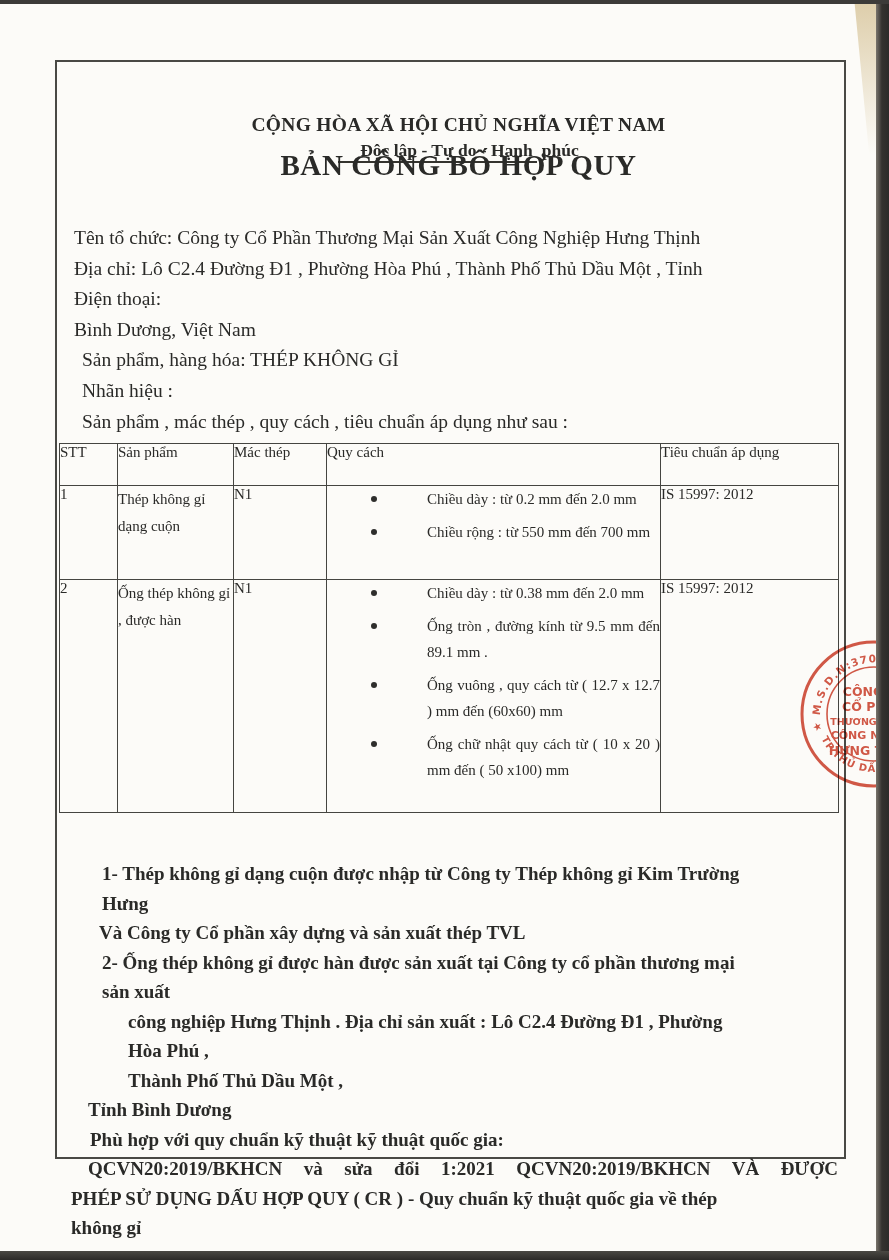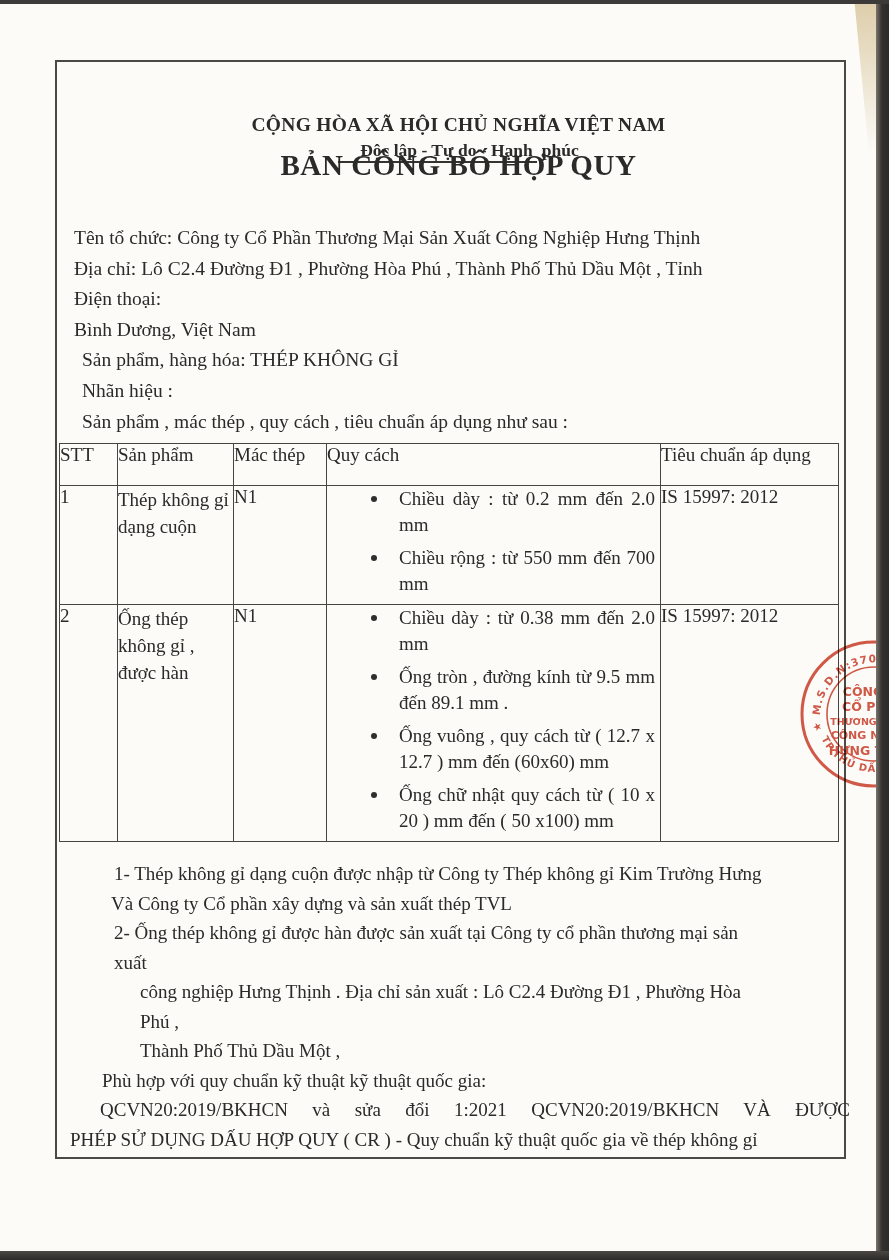--- a/index.html
+++ b/index.html
@@ -33,46 +33,46 @@
   .title{position:absolute;top:87px;left:0;width:100%;box-sizing:border-box;padding-left:16px;
     text-align:center;font-weight:bold;font-size:29px;letter-spacing:.6px;}
   .docnum{position:absolute;top:127px;left:0;width:100%;box-sizing:border-box;padding-left:12px;
     text-align:center;font-size:19px;}
 
   .info{position:absolute;top:161px;left:17px;right:18px;font-size:19.5px;line-height:30.6px;}
   .info .indent{padding-left:8px;}
   .product-name{font-weight:normal;}
 
   table.spec{position:absolute;left:2px;top:381px;width:779px;border-collapse:collapse;
-    table-layout:fixed;font-size:19px;}
+    table-layout:fixed;font-size:15px;}
   table.spec th,table.spec td{border:1.5px solid #454541;vertical-align:top;
     font-weight:normal;text-align:left;padding:0;box-sizing:border-box;}
   tr.head{height:42px;}
   tr.r1{height:94px;}
   tr.r2{height:233px;}
   th.h-stt{text-align:center;padding-top:8px;}
   th.h-sp,th.h-mt,th.h-qc{padding:8px 0 0 13px;}
   th.h-tc{padding:8px 0 0 12px;}
   td.c-stt{text-align:center;padding-top:10px;}
   td.c-sp{padding:10px 12px 0 13px;text-align:justify;line-height:27px;}
   td.c-mt{text-align:center;padding-top:10px;}
   td.c-qc{padding-top:10px;}
   td.c-tc{padding:10px 6px 0 12px;}
-  .bullet{display:flex;margin:0 0 7px 44px;}
+  .bullet{display:flex;margin:0 0 7px 44px;gap:28px;}
   .dot{width:6px;height:6px;border-radius:50%;background:#2e2e2c;margin:10px 22px 0 0;flex:none;}
   .bt{width:256px;text-align:justify;line-height:26px;}
 
-  .notes{position:absolute;top:797px;left:12px;width:696px;font-size:19px;line-height:29.5px;}
+  .notes{position:absolute;top:797px;left:0;width:696px;font-size:19px;line-height:29.5px;font-weight:bold;}
   .n-ind45{margin-left:45px;}
   .n-ind42{margin-left:42px;}
   .n-ind71{margin-left:71px;}
   .n-ind31{margin-left:31px;}
   .n-ind33{margin-left:33px;}
   .qcvn1{margin-left:31px;width:750px;text-align:justify;text-align-last:justify;}
-  .qcvn2{margin-left:1px;}
+  .qcvn2{margin-left:14px;}
 
   .stamp{position:absolute;left:794px;top:634px;width:160px;height:160px;z-index:6;
     mix-blend-mode:multiply;opacity:.92;}
   .stamp text{font-family:"DejaVu Sans","Liberation Sans",sans-serif;}
 </style>
 </head>
 <body>
 
 <div class="page">
 
@@ -155,20 +155,21 @@
         </tr>
       </tbody>
     </table>
 
     <div class="notes">
       <div class="n-ind45">1- Thép không gỉ dạng cuộn được nhập từ Công ty Thép không gỉ Kim Trường Hưng</div>
       <div class="n-ind42">Và Công ty Cổ phần xây dựng và sản xuất thép TVL</div>
       <div class="n-ind45">2- Ống thép không gỉ được hàn được sản xuất tại Công ty cổ phần thương mại sản xuất</div>
       <div class="n-ind71">công nghiệp Hưng Thịnh . Địa chỉ sản xuất : Lô C2.4 Đường Đ1 , Phường Hòa Phú ,</div>
       <div class="n-ind71">Thành Phố Thủ Dầu Một ,</div>
+      <div class="n-ind31">Tỉnh Bình Dương</div>
       <div class="n-ind33">Phù hợp với quy chuẩn kỹ thuật kỹ thuật quốc gia:</div>
       <div class="qcvn1">QCVN20:2019/BKHCN và sửa đổi 1:2021 QCVN20:2019/BKHCN VÀ ĐƯỢC</div>
       <div class="qcvn2">PHÉP SỬ DỤNG DẤU HỢP QUY ( CR ) -  Quy chuẩn kỹ thuật quốc gia về thép không gỉ</div>
     </div>
 
   </div>
 
   <svg class="stamp" viewBox="0 0 160 160">
     <defs>
       <path id="arcTop" d="M 27.7,97 A 55,55 0 0 1 133.1,65.8"></path>

